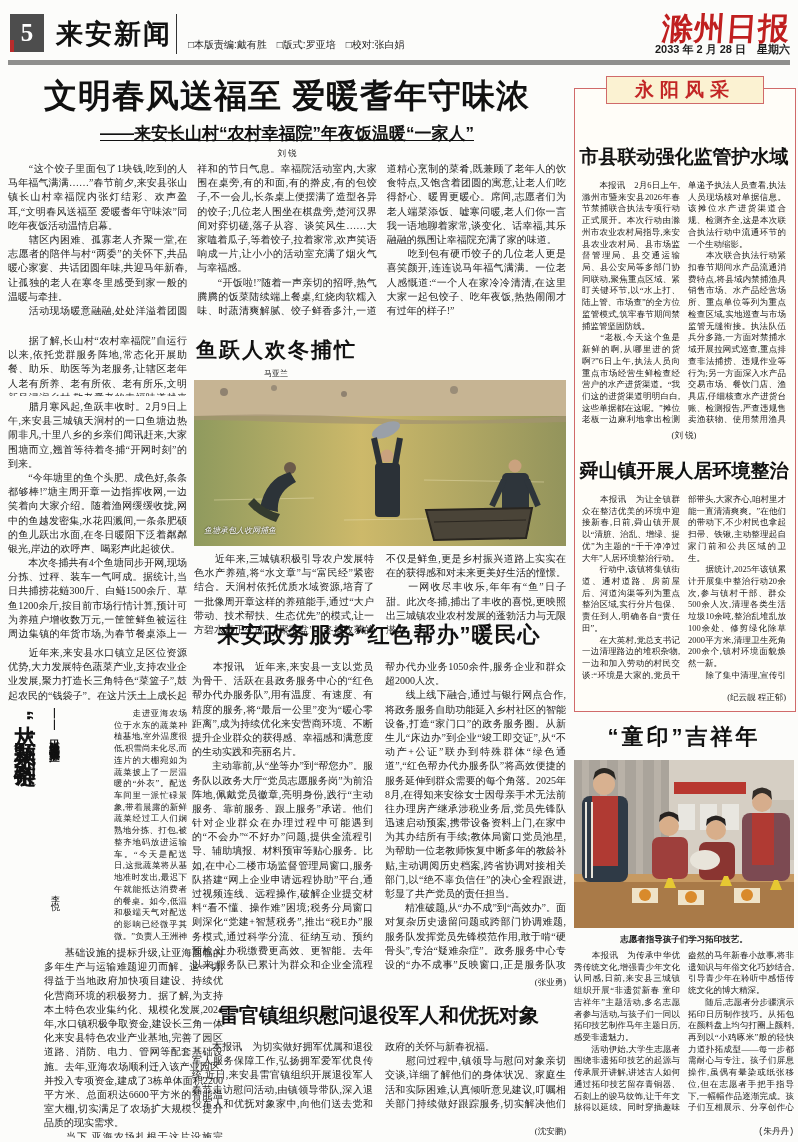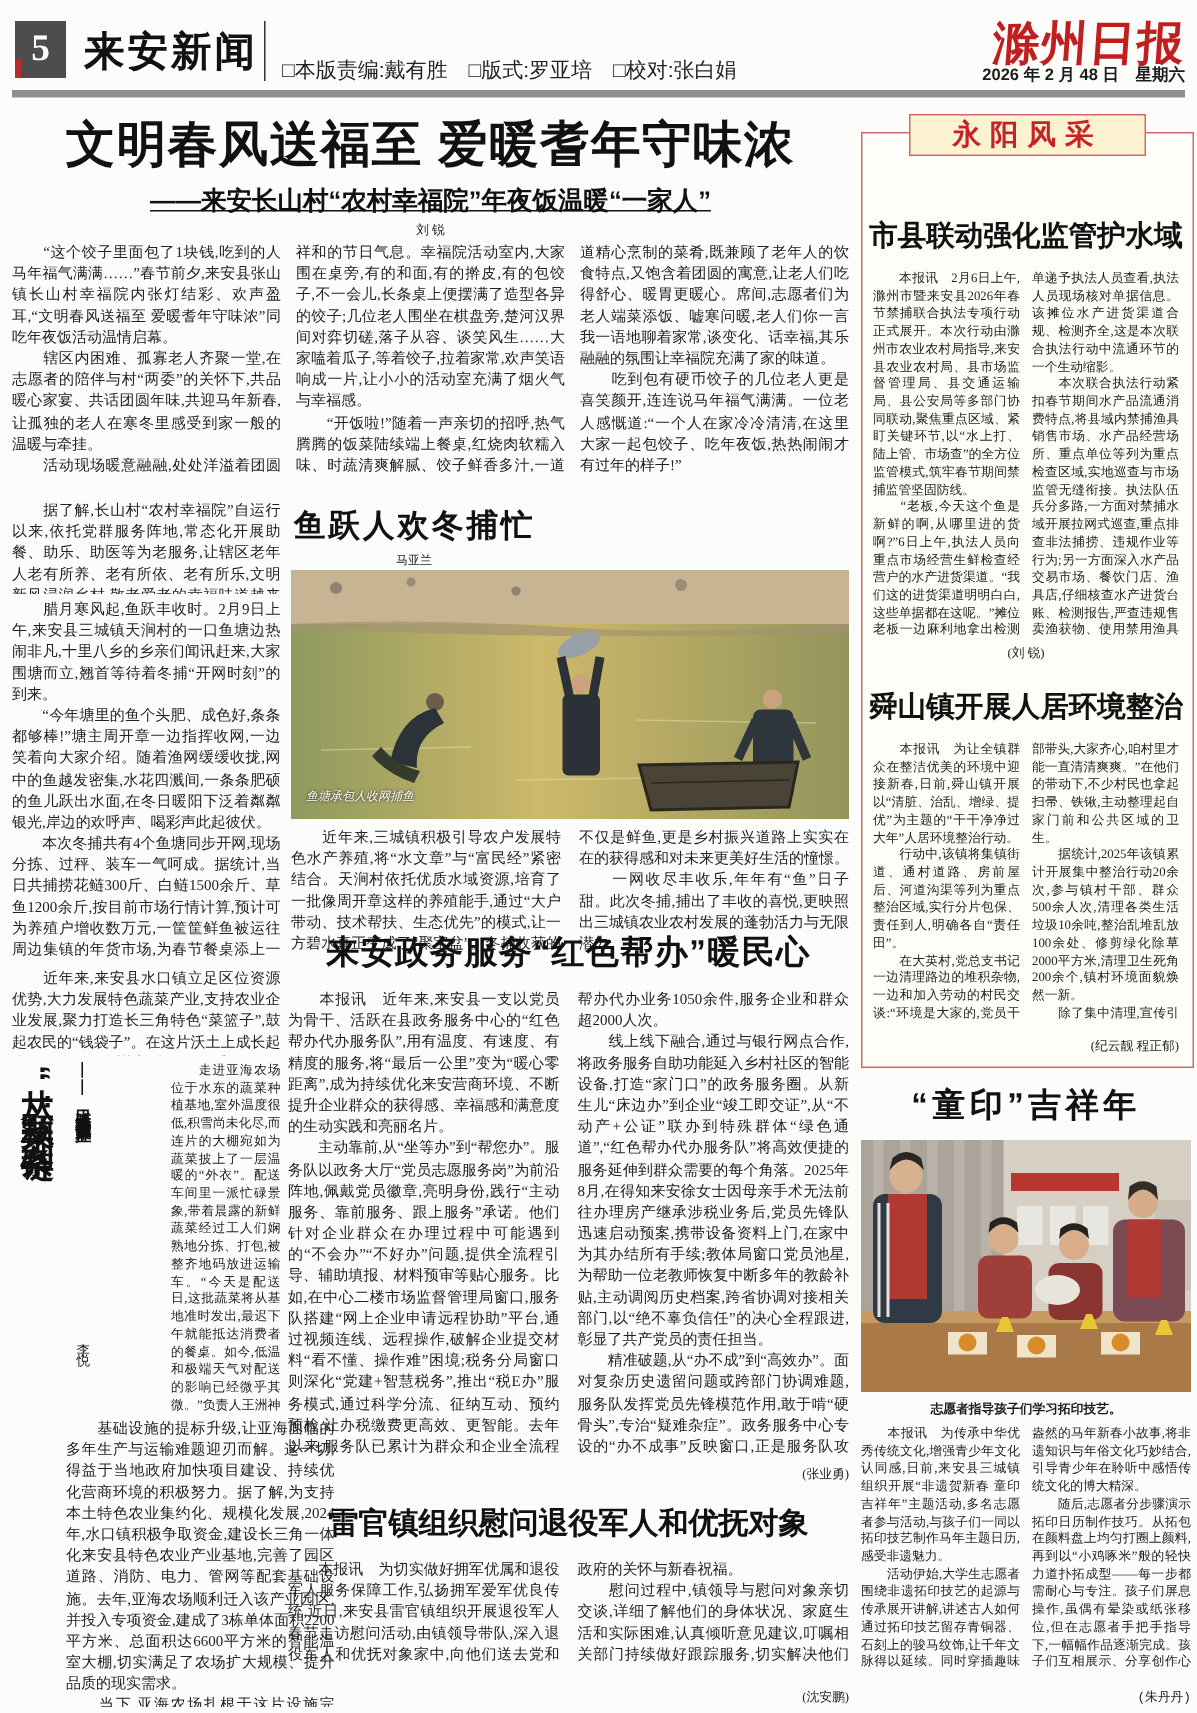--- a/index.html
+++ b/index.html
@@ -31,23 +31,23 @@
 <body>
 
 <div class="page">
 
   <div class="abs pagenum-box" style="left:10px;top:14px;width:34px;height:38px;">
     <div class="abs" style="left:0;bottom:0;width:4px;height:12px;background:#b92c2c;"></div>
     <span>5</span>
   </div>
   <div class="abs hl" style="left:56px;top:16px;font-size:27px;letter-spacing:2px;">来安新闻</div>
   <div class="abs" style="left:176px;top:14px;width:1px;height:40px;background:#333;"></div>
-  <div class="abs" style="left:188px;top:38px;font-size:14px;font-family:Liberation Sans, sans-serif;color:#222;">□本版责编:戴有胜　□版式:罗亚培　□校对:张白娟</div>
+  <div class="abs" style="left:188px;top:38px;font-size:10px;font-family:Liberation Sans, sans-serif;color:#222;">□本版责编:戴有胜　□版式:罗亚培　□校对:张白娟</div>
   <div class="abs masthead right" style="left:630px;top:8px;width:160px;">滁州日报</div>
-  <div class="abs right" style="left:630px;top:42px;width:160px;font-size:11px;font-weight:bold;font-family:'Liberation Sans',sans-serif;">2026 年 2 月 48 日　星期六</div>
+  <div class="abs right" style="left:630px;top:42px;width:160px;font-size:11px;font-weight:bold;font-family:'Liberation Sans',sans-serif;">2033 年 2 月 28 日　星期六</div>
   <div class="abs graybar" style="left:8px;top:60px;width:782px;height:5px;"></div>
 
   <div class="abs hl center" style="left:8px;top:74px;width:558px;font-size:33px;letter-spacing:1px;">文明春风送福至 爱暖耆年守味浓</div>
   <div class="abs hl center" style="left:8px;top:122px;width:558px;font-size:17px;text-decoration:underline;">——来安长山村“农村幸福院”年夜饭温暖“一家人”</div>
   <div class="abs center" style="left:8px;top:148px;width:558px;font-size:8.5px;">刘 锐</div>
   <div class="abs art-body" style="left:8px;top:162px;width:558px;height:170px;column-count:3;column-gap:10px;">　　“这个饺子里面包了1块钱,吃到的人马年福气满满……”春节前夕,来安县张山镇长山村幸福院内张灯结彩、欢声盈耳,“文明春风送福至 爱暖耆年守味浓”同吃年夜饭活动温情启幕。
 　　辖区内困难、孤寡老人齐聚一堂,在志愿者的陪伴与村“两委”的关怀下,共品暖心家宴、共话团圆年味,共迎马年新春,让孤独的老人在寒冬里感受到家一般的温暖与牵挂。
 　　活动现场暖意融融,处处洋溢着团圆祥和的节日气息。幸福院活动室内,大家围在桌旁,有的和面,有的擀皮,有的包饺子,不一会儿,长条桌上便摆满了造型各异的饺子;几位老人围坐在棋盘旁,楚河汉界间对弈切磋,落子从容、谈笑风生……大家嗑着瓜子,等着饺子,拉着家常,欢声笑语响成一片,让小小的活动室充满了烟火气与幸福感。
 　　“开饭啦!”随着一声亲切的招呼,热气腾腾的饭菜陆续端上餐桌,红烧肉软糯入味、时蔬清爽解腻、饺子鲜香多汁,一道道精心烹制的菜肴,既兼顾了老年人的饮食特点,又饱含着团圆的寓意,让老人们吃得舒心、暖胃更暖心。席间,志愿者们为老人端菜添饭、嘘寒问暖,老人们你一言我一语地聊着家常,谈变化、话幸福,其乐融融的氛围让幸福院充满了家的味道。
 　　吃到包有硬币饺子的几位老人更是喜笑颜开,连连说马年福气满满。一位老人感慨道:“一个人在家冷冷清清,在这里大家一起包饺子、吃年夜饭,热热闹闹才有过年的样子!”</div>

